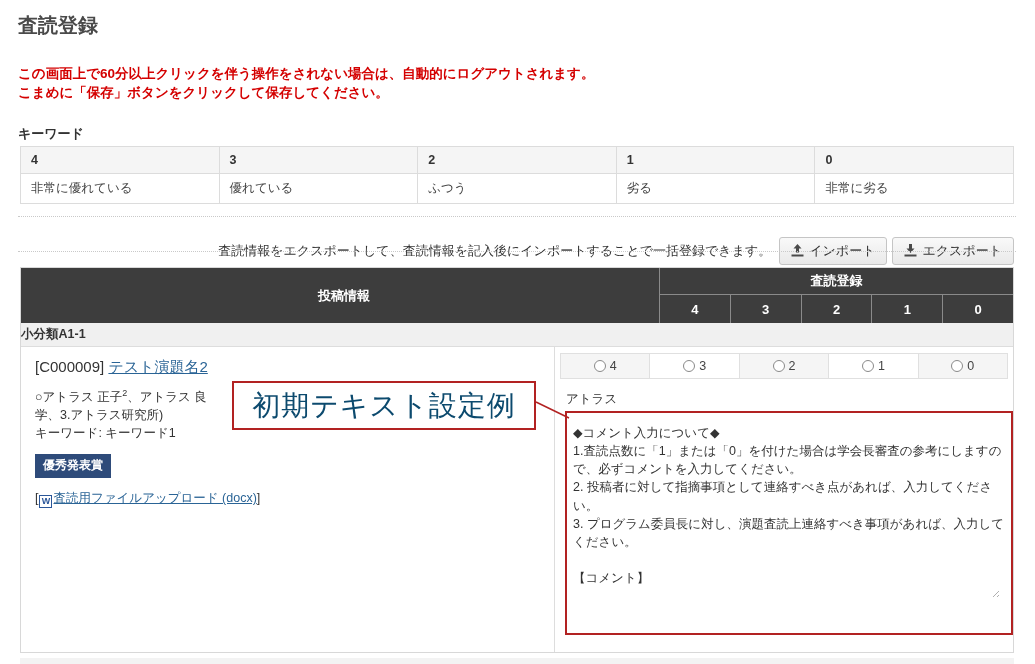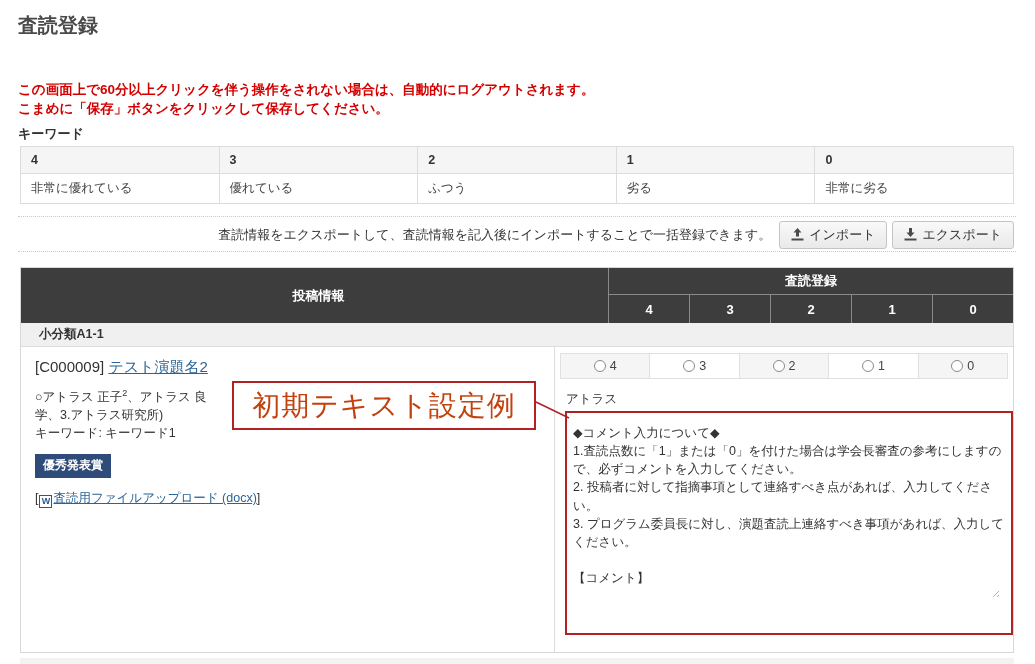--- a/index.html
+++ b/index.html
@@ -13,21 +13,21 @@
     background:#fff;
     overflow:hidden;
     color:#333;
   }
   
   .page-title {
     position:absolute; left:18px; top:12px;
     font-size:20px; font-weight:bold; color:#4a4a4a;
   }
   .warning {
-    position:absolute; left:18px; top:80px;
+    position:absolute; left:18px; top:64px;
     font-size:13.5px; font-weight:bold; color:#d40000;
     line-height:19px;
   }
   .rating-label {
     position:absolute; left:18px; top:125px;
     font-size:13px; font-weight:bold; color:#333;
   }
   
   .rating-table {
     position:absolute; left:20px; top:146px; width:994px;
@@ -41,62 +41,62 @@
   .rating-table th { background:#f5f5f5; font-weight:bold; color:#333; }
   .rating-table td { background:#fff; font-weight:normal; color:#444; }
   
   .dotted-divider {
     position:absolute; left:18px; width:998px; height:0;
     border-top:1px dotted #c9c9c9;
   }
   .divider-1 { top:216px; }
   .divider-2 { top:251px; }
   .export-bar {
-    position:absolute; left:18px; top:220px; width:996px; height:29px;
+    position:absolute; left:18px; top:236px; width:996px; height:29px;
     display:flex; align-items:center; justify-content:flex-end; gap:5px;
   }
   .export-desc { font-size:13px; color:#333; margin-right:3px; }
   .btn {
     display:inline-flex; align-items:center; gap:5px;
     height:28px; padding:0 11px;
     background:linear-gradient(#f9f9f9,#e9e9e9);
     border:1px solid #c5c5c5; border-radius:3px;
     font-size:13px; color:#333; cursor:pointer;
     font-family:inherit;
   }
   .btn svg { display:block; }
   
   .main-table {
     position:absolute; left:20px; top:267px; width:994px; height:386px;
     border:1px solid #d8d8d8; background:#fff;
   }
   .mt-header { display:flex; height:55px; background:#3d3d3d; }
   .mt-header-left {
-    width:588px; display:flex; align-items:center; justify-content:center;
+    width:639px; display:flex; align-items:center; justify-content:center;
     color:#fff; font-size:13px; font-weight:bold;
     border-right:1px solid #8a8a8a;
     padding-left:8px;
   }
   .mt-header-right { flex:1; display:flex; flex-direction:column; }
   .mt-review-title {
     height:27px; display:flex; align-items:center; justify-content:center;
     color:#fff; font-size:13px; font-weight:bold;
     border-bottom:1px solid #8a8a8a;
   }
   .mt-score-cols { display:flex; flex:1; }
   .mt-score-cols .score-col {
     flex:1; display:flex; align-items:center; justify-content:center;
     color:#fff; font-size:13px; font-weight:bold;
     border-right:1px solid #8a8a8a;
   }
   .mt-score-cols .score-col:last-child { border-right:none; }
   .mt-category {
     height:24px; background:#f0f0f0; border-bottom:1px solid #ddd;
     font-size:12.5px; font-weight:bold; color:#333;
-    display:flex; align-items:center; padding-left:18px;
+    display:flex; align-items:center; padding-left:0;
   }
   .mt-body { display:flex; height:305px; }
   .mt-left-cell {
     width:535px; border-right:1px solid #ddd;
     padding:9px 14px; font-size:12.5px; line-height:1.45;
   }
   .entry-title-line { font-size:15px; margin-bottom:9px; color:#333; }
   a.link { color:#2a6496; text-decoration:underline; cursor:pointer; }
   .entry-authors { color:#333; }
   .entry-authors sup { font-size:9px; }
@@ -144,21 +144,21 @@
     position:absolute; right:14px; bottom:55px;
     width:9px; height:9px; pointer-events:none;
     background:repeating-linear-gradient(135deg, transparent 0 2px, #b0b0b0 2px 3px);
     clip-path:polygon(100% 0, 100% 100%, 0 100%);
   }
   
   .annot-box {
     position:absolute; left:232px; top:381px; width:304px; height:49px;
     background:#fff; border:2px solid #b22222;
     display:flex; align-items:center; justify-content:center;
-    font-size:28px; color:#c2410c; letter-spacing:1px;
+    font-size:28px; color:#0c4a6e; letter-spacing:1px;
     z-index:5;
   }
   .annot-line { position:absolute; left:535px; top:399px; z-index:5; }
   
   .next-row-edge {
     position:absolute; left:20px; top:658px; width:994px; height:6px;
     background:#f3f3f3;
   }
 </style>
 </head>

